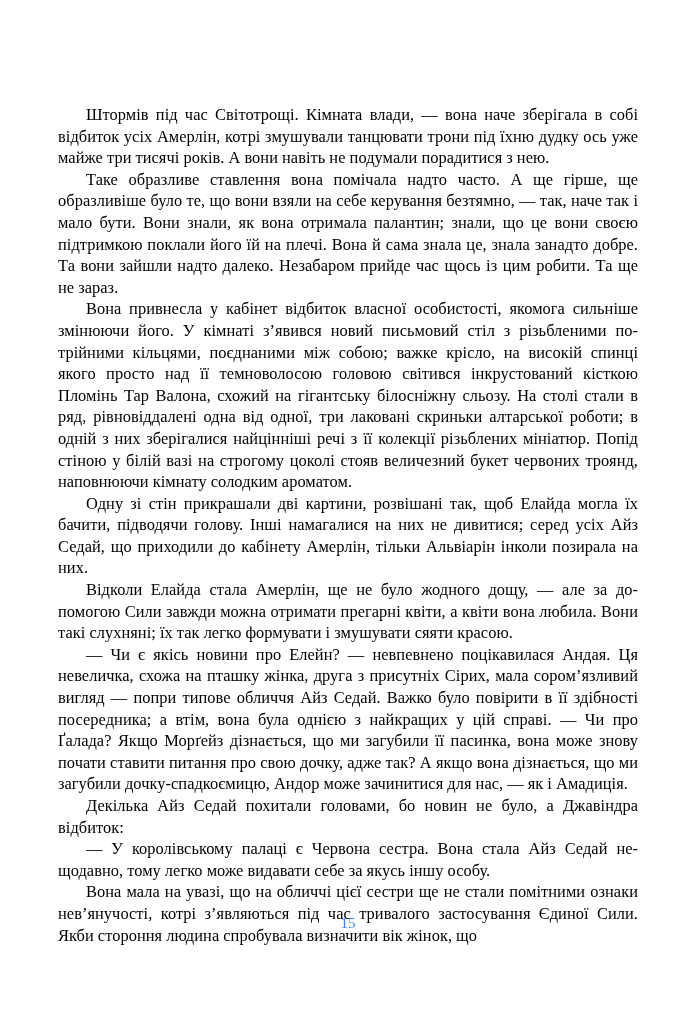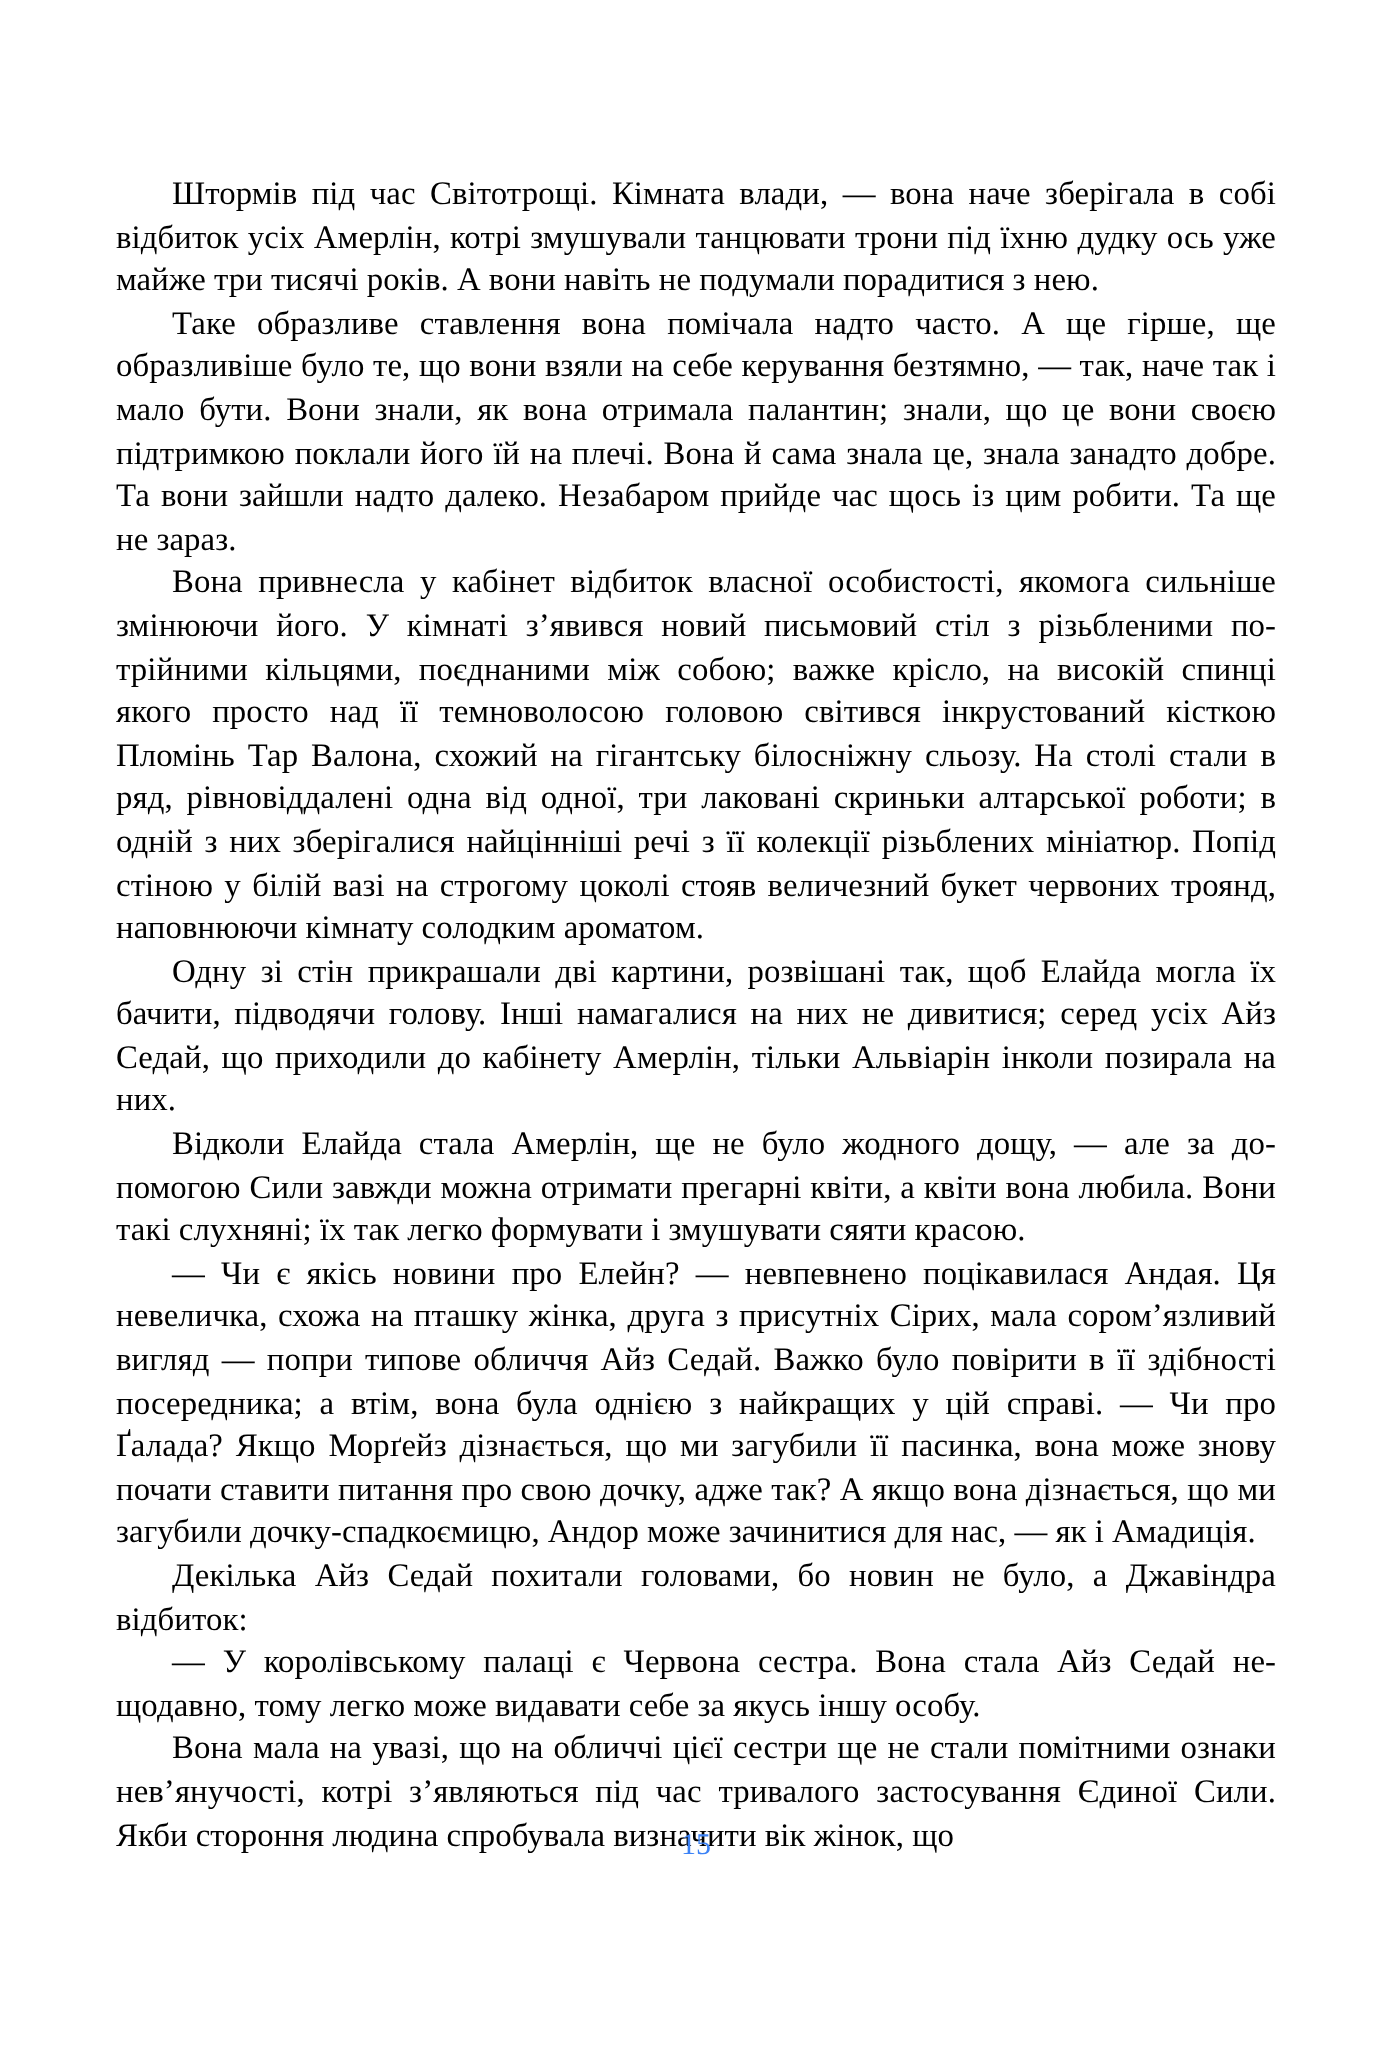--- a/index.html
+++ b/index.html
@@ -15,21 +15,21 @@
     height: 1024px;
     margin: 0 auto;
     background: #ffffff;
     overflow: hidden;
     box-sizing: border-box;
   }
 
   .text-block {
     position: absolute;
     left: 58px;
-    top: 86px;
+    top: 104px;
     width: 580px;
   }
 
   .para {
     margin: 0;
     font-family: "Liberation Serif", "DejaVu Serif", serif;
     font-size: 16.4px;
     line-height: 21.6px;
     color: #000000;
     text-align: justify;

